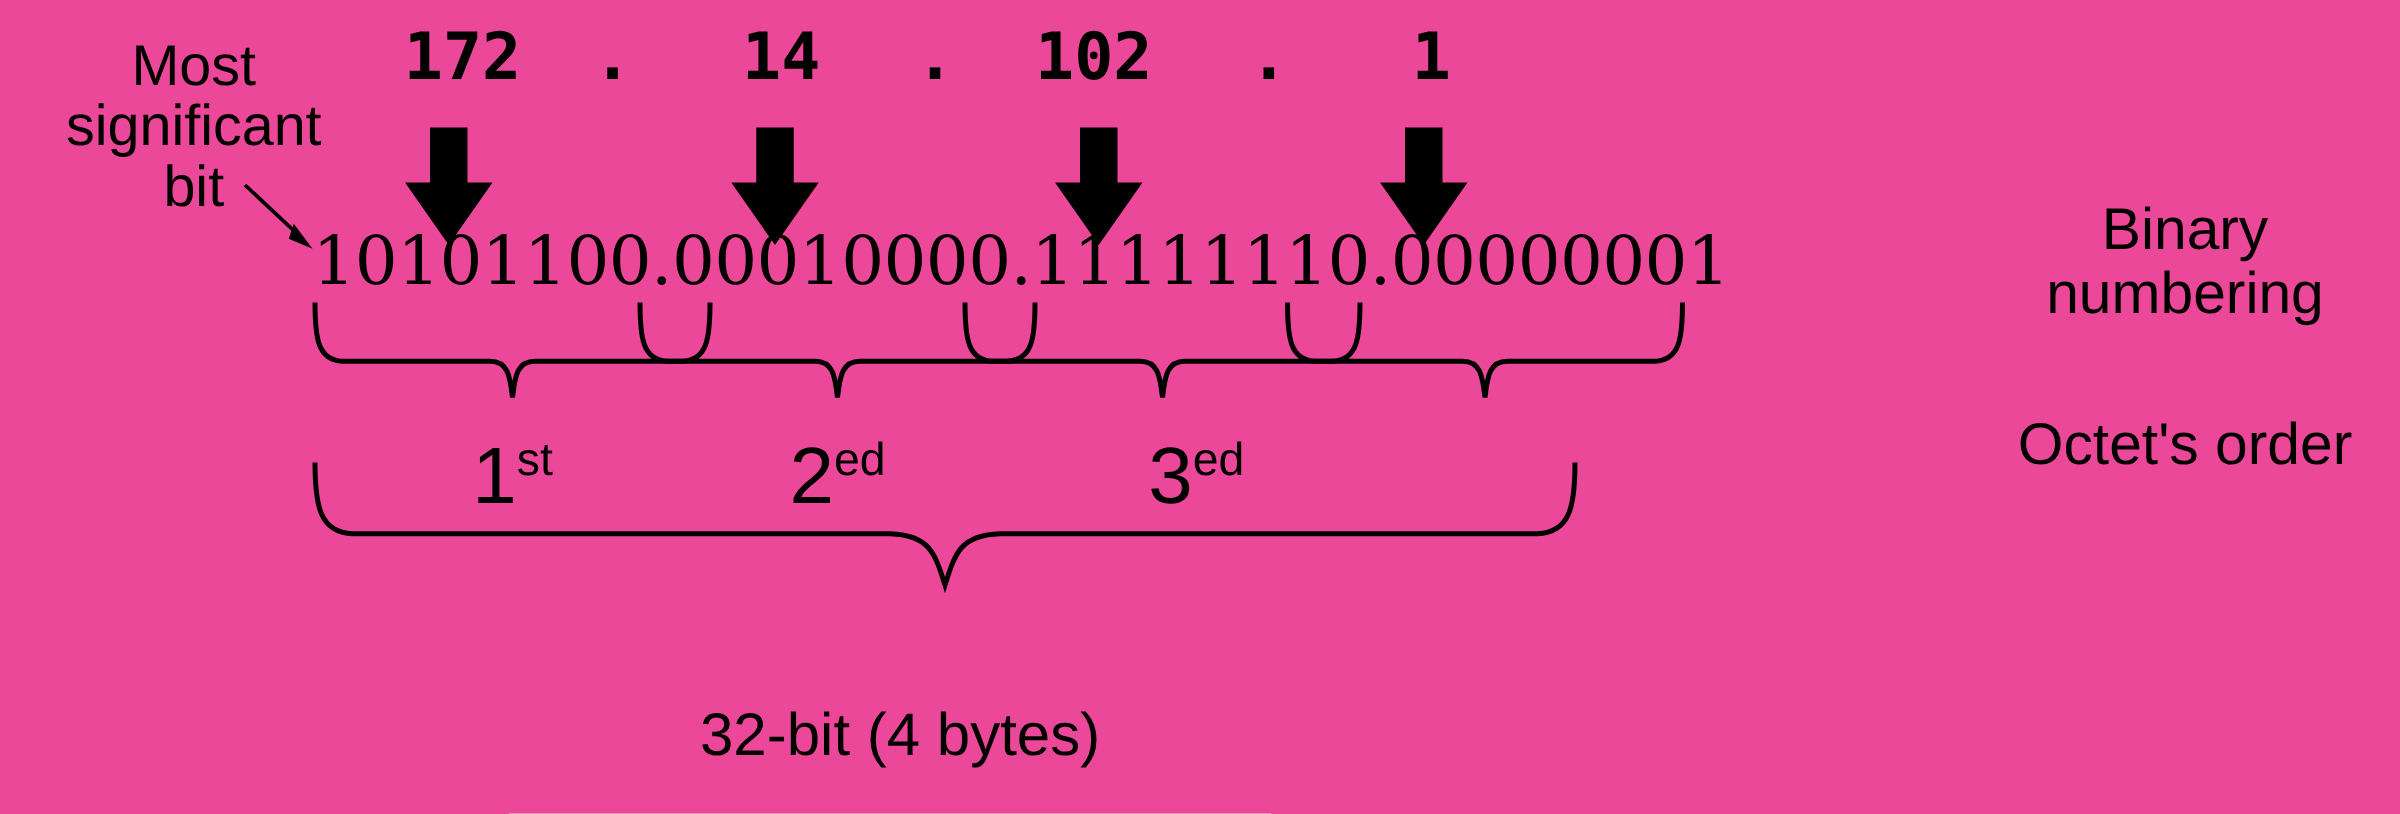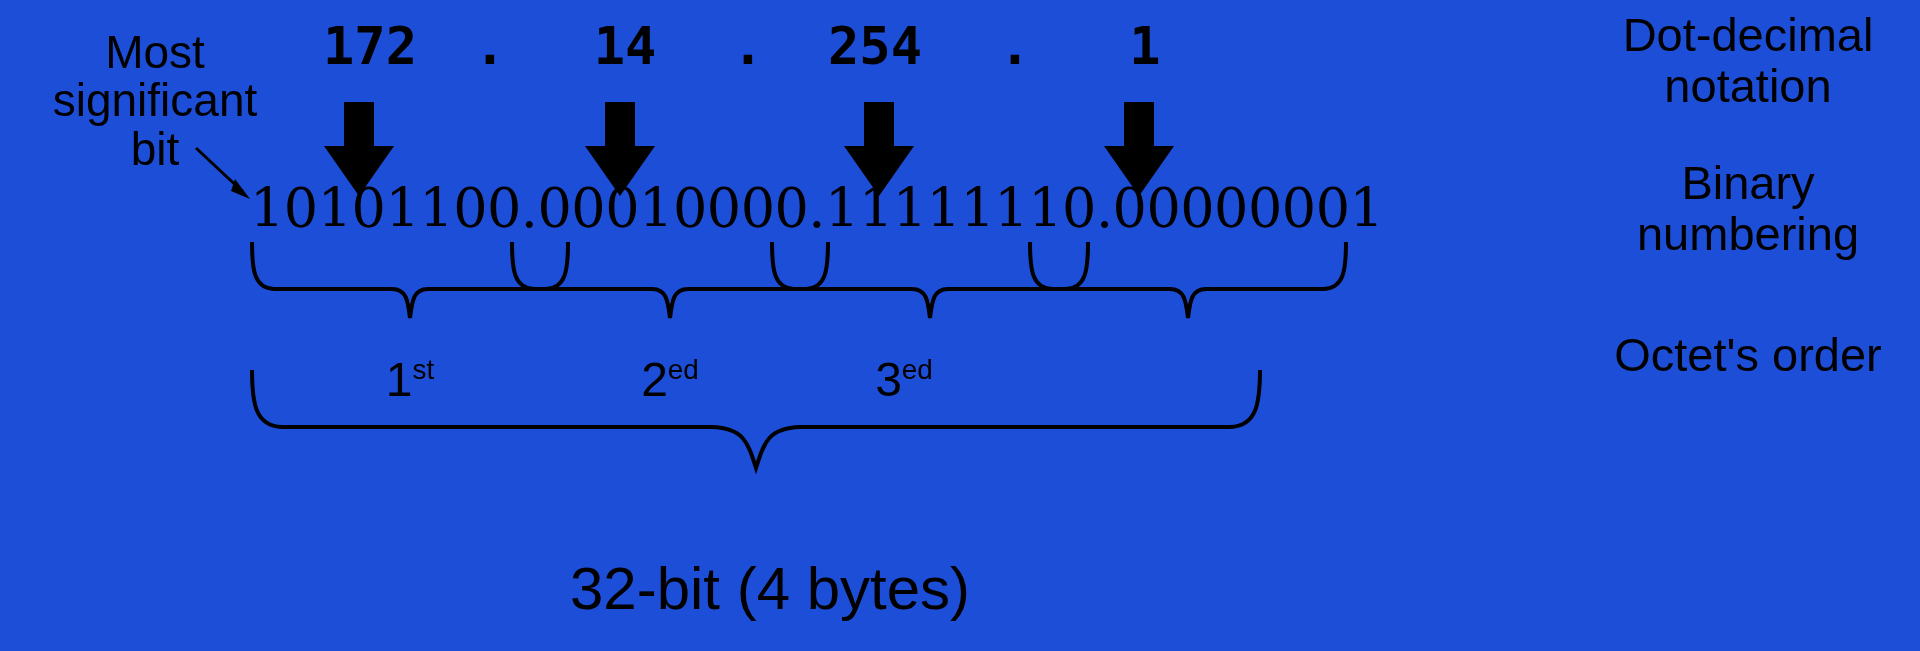--- a/index.html
+++ b/index.html
@@ -4,21 +4,21 @@
 <style>
   html, body {
     margin: 0;
     padding: 0;
     background: #ffffff;
   }
   #stage {
     position: relative;
     width: 1920px;
     height: 651px;
-    background: #1d4ed8;
+    background: #ec4899;
     overflow: hidden;
     font-family: "Liberation Sans", sans-serif;
     color: #000000;
   }
   .abs { position: absolute; }
 
   
   #msb-label {
     left: 20px;
     top: 28px;
@@ -65,37 +65,36 @@
     letter-spacing: -0.5px;
     white-space: nowrap;
     line-height: 62px;
   }
 
   
   .ordinal {
     position: absolute;
     top: 352px;
     text-align: center;
-    font-size: 48px;
+    font-size: 64px;
     line-height: 56px;
     width: 160px;
   }
   .ordinal sup {
     font-size: 0.58em;
     vertical-align: super;
     line-height: 0;
   }
 
   
   #total-caption {
     left: 560px;
     top: 560px;
     width: 420px;
-    text-align: center;
-    font-size: 60px;
+    font-size: 48px;
     line-height: 58px;
   }
 
   
   .right-label {
     position: absolute;
     left: 1580px;
     width: 336px;
     text-align: center;
     font-size: 47px;
@@ -122,42 +121,40 @@
 significant
 bit</div>
 
   <div class="abs" id="dotted-row">
     <div class="dec-cell" style="left:20px;  width:200px;">172</div>
     <div class="dec-dot" style="left:210px; width:60px;">.</div>
 
     <div class="dec-cell" style="left:280px; width:190px;">14</div>
     <div class="dec-dot" style="left:468px; width:60px;">.</div>
 
-    <div class="dec-cell" style="left:520px; width:210px;">254</div>
+    <div class="dec-cell" style="left:520px; width:210px;">102</div>
     <div class="dec-dot" style="left:735px; width:60px;">.</div>
 
     <div class="dec-cell" style="left:800px; width:190px;">1</div>
   </div>
 
   <div class="abs" id="binary-row">10101100.00010000.11111110.00000001</div>
 
   <div class="ordinal" style="left:330px;">
     <span>1</span><sup>st</sup>
   </div>
   <div class="ordinal" style="left:590px;">
     <span>2</span><sup>ed</sup>
   </div>
-  <div class="ordinal" style="left:824px;text-align:center;">
+  <div class="ordinal" style="left:877px;text-align:center;">
     <span>3</span><sup>ed</sup>
   </div>
 
   <div class="abs" id="total-caption">32-bit (4 bytes)</div>
 
-  <div class="right-label" id="label-dot-decimal">Dot-decimal
-notation</div>
   <div class="right-label" id="label-binary">Binary
 numbering</div>
   <div class="right-label" id="label-octet-order">Octet's order</div>
 
   <svg class="overlay" viewBox="0 0 1920 651" xmlns="http://www.w3.org/2000/svg">
 
     <g>
       <line x1="196" y1="148" x2="243" y2="192" stroke="#000" stroke-width="3"></line>
       <polygon points="250,199 231,191 235,179" fill="#000"></polygon>
     </g>

